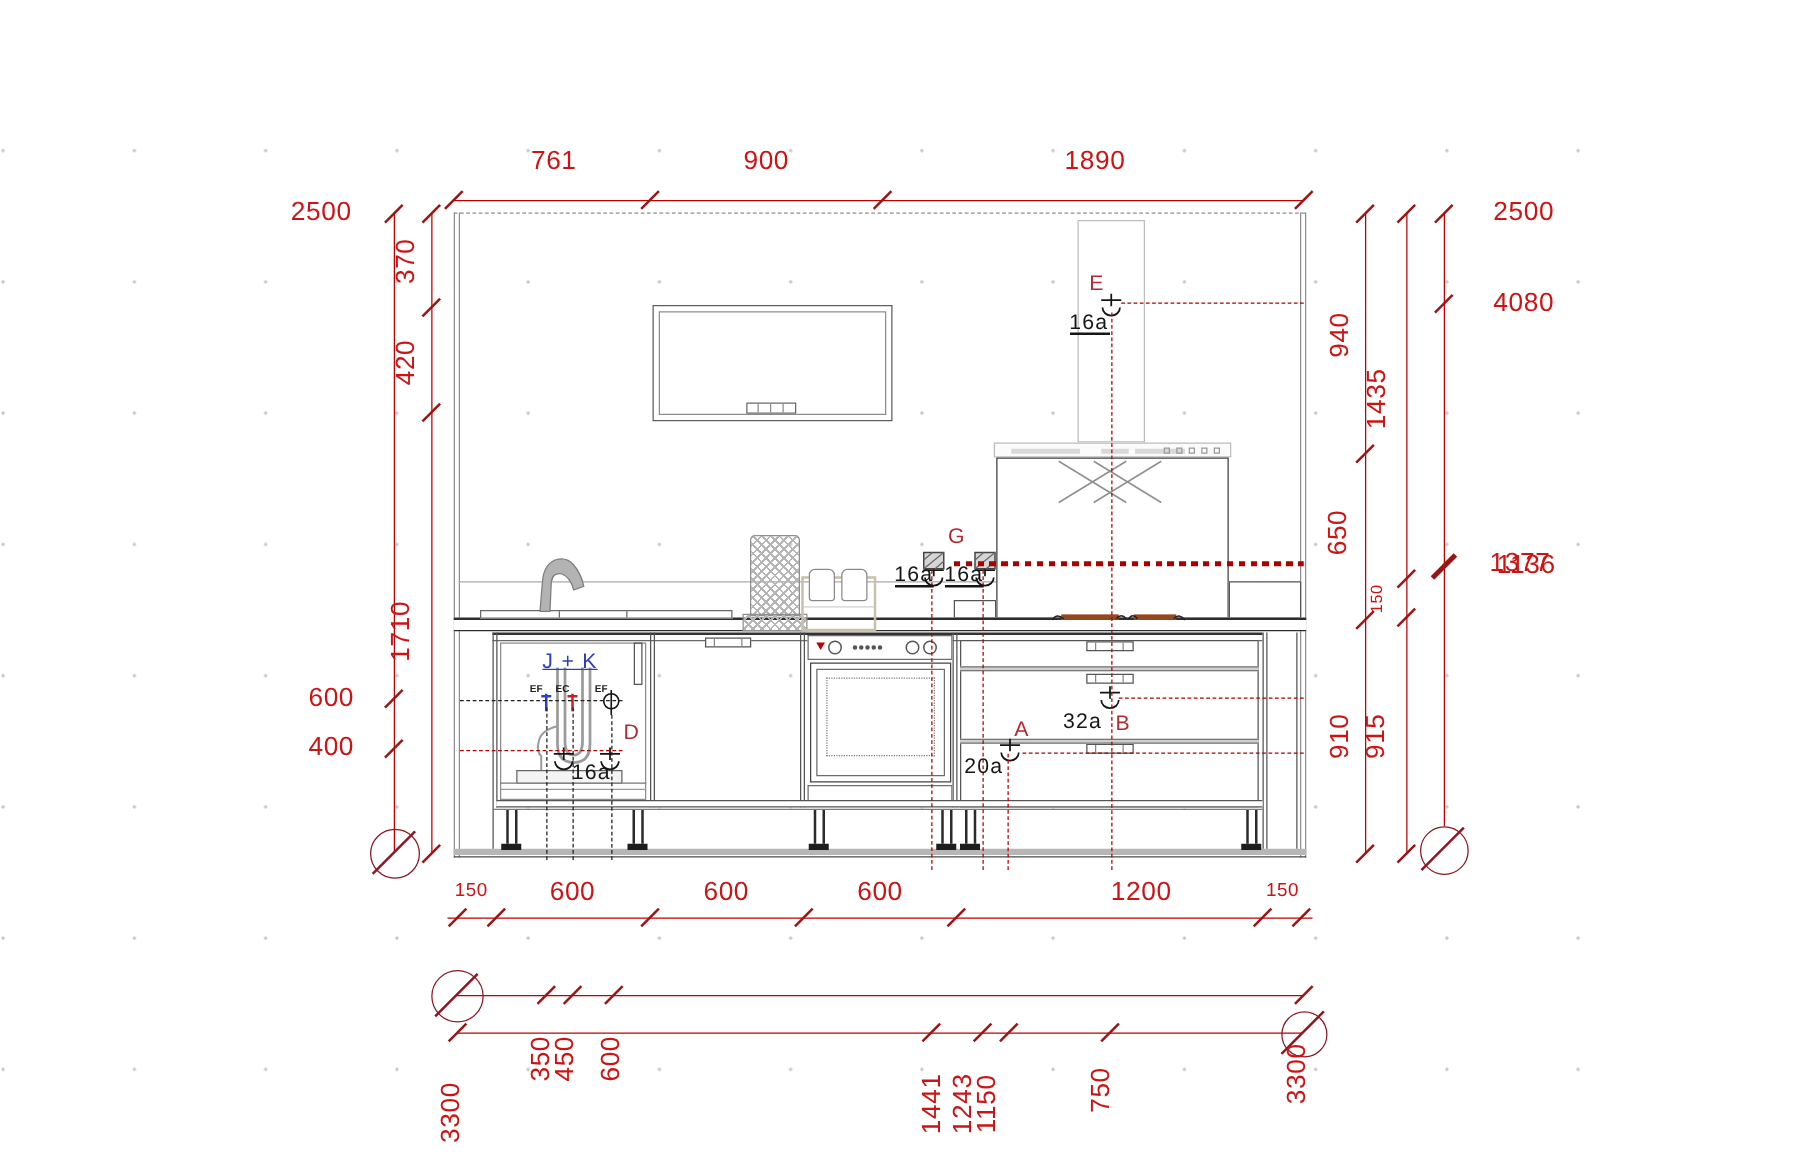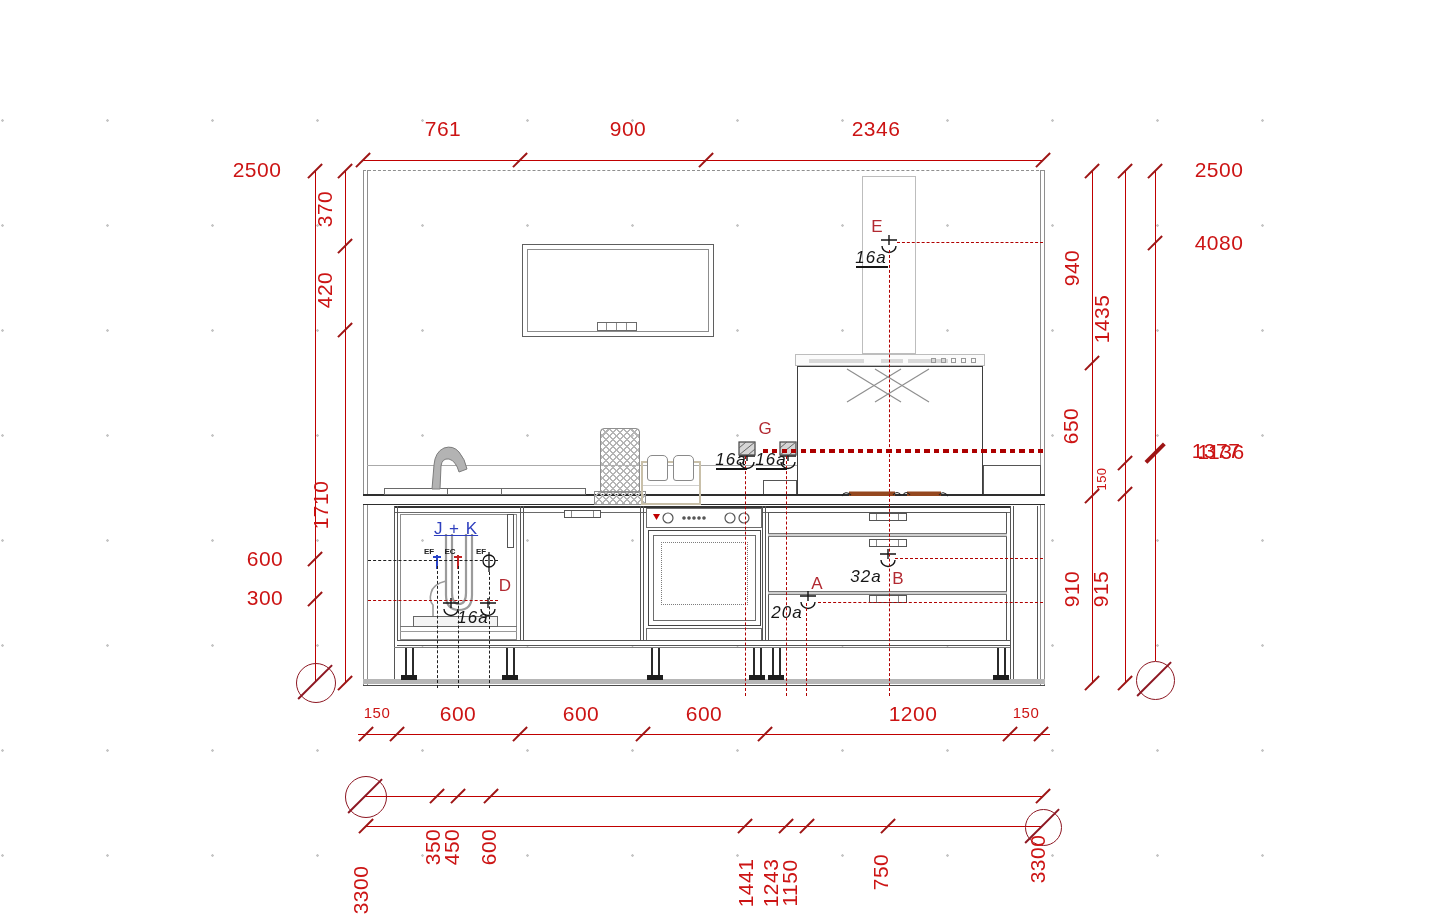--- a/index.html
+++ b/index.html
@@ -22,21 +22,21 @@
   .dsl{position:absolute;width:48px;height:1.7px;background:#8d1722;transform:translate(-50%,-50%) rotate(-45deg);}
   
   .gh{position:absolute;height:0;border-top:1px solid #8f8f8f;}
   .gv{position:absolute;width:0;border-left:1px solid #8f8f8f;}
   
   .lbl{position:absolute;font-size:21px;color:#cc1414;white-space:nowrap;transform:translate(-50%,-50%);letter-spacing:.5px;}
   .lbl.s{font-size:15px;}
   .lbl.xs{font-size:13px;}
   .rot{transform:translate(-50%,-50%) rotate(-90deg);}
   .ann{position:absolute;font-size:17px;color:#b22a32;white-space:nowrap;transform:translate(-50%,-50%);}
-  .amp{position:absolute;font-size:17px;color:#161616;font-style:italic;white-space:nowrap;transform:translate(-50%,-50%);letter-spacing:1px;}
+  .amp{position:absolute;font-size:17px;color:#161616;white-space:nowrap;transform:translate(-50%,-50%);letter-spacing:1px;}
   .tiny{position:absolute;font-size:8px;font-weight:bold;color:#222;white-space:nowrap;transform:translate(-50%,-50%);}
   .jk{position:absolute;font-size:17px;color:#2e3fbe;letter-spacing:1px;white-space:nowrap;transform:translate(-50%,-50%);}
   .hatch{background:
     repeating-linear-gradient(45deg,#b5b5b5 0 1.5px,transparent 1.5px 5px),
     repeating-linear-gradient(-45deg,#b5b5b5 0 1.5px,transparent 1.5px 5px);}
   .leg{position:absolute;width:9px;height:27px;border-left:2.6px solid #2b2b2b;border-right:2.6px solid #2b2b2b;box-sizing:border-box;}
   .foot{position:absolute;width:16px;height:5px;background:#1d1d1d;}
 </style>
 </head>
 <body>
@@ -300,28 +300,28 @@
   <div class="hl" style="left:366px;top:798px;width:676px;"></div>
   <div class="tk" style="left:366px;top:798px;"></div>
   <div class="tk" style="left:745px;top:798px;"></div>
   <div class="tk" style="left:786px;top:798px;"></div>
   <div class="tk" style="left:807px;top:798px;"></div>
   <div class="tk" style="left:888px;top:798px;"></div>
   <div class="datum" style="left:1025px;top:781px;width:35px;height:35px;"></div>
   <div class="dsl" style="left:1042px;top:798px;"></div>
 
   <div class="lbl" style="left:443px;top:101px;">761</div>
-  <div class="lbl" style="left:628px;top:101px;text-align:center;">900</div>
-  <div class="lbl" style="left:876px;top:101px;">2346</div>
+  <div class="lbl" style="left:613px;top:101px;text-align:center;">900</div>
+  <div class="lbl" style="left:876px;top:101px;">1890</div>
   <div class="lbl" style="left:257px;top:142px;">2500</div>
   <div class="lbl rot" style="left:325px;top:181px;">370</div>
   <div class="lbl rot" style="left:325px;top:262px;">420</div>
   <div class="lbl rot" style="left:321px;top:477px;">1710</div>
   <div class="lbl" style="left:265px;top:531px;">600</div>
-  <div class="lbl" style="left:265px;top:570px;">300</div>
+  <div class="lbl" style="left:265px;top:570px;">400</div>
   <div class="lbl" style="left:1219px;top:142px;">2500</div>
   <div class="lbl" style="left:1219px;top:215px;">4080</div>
   <div class="lbl" style="left:1216px;top:423px;">1377</div>
   <div class="lbl" style="left:1221px;top:424px;">1136</div>
   <div class="lbl rot" style="left:1072px;top:240px;">940</div>
   <div class="lbl rot" style="left:1102px;top:291px;">1435</div>
   <div class="lbl rot" style="left:1071px;top:398px;">650</div>
   <div class="lbl rot xs" style="left:1101px;top:451px;">150</div>
   <div class="lbl rot" style="left:1072px;top:561px;">910</div>
   <div class="lbl rot" style="left:1101px;top:561px;">915</div>

